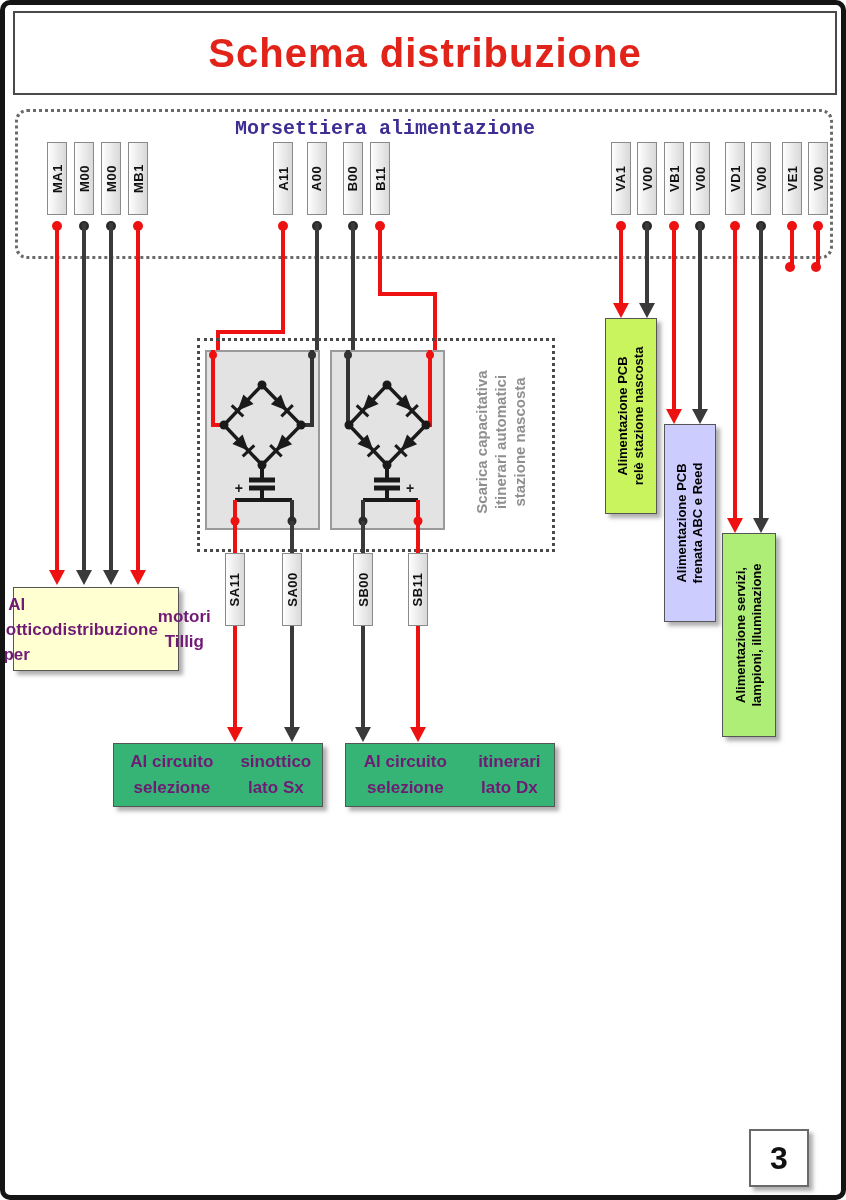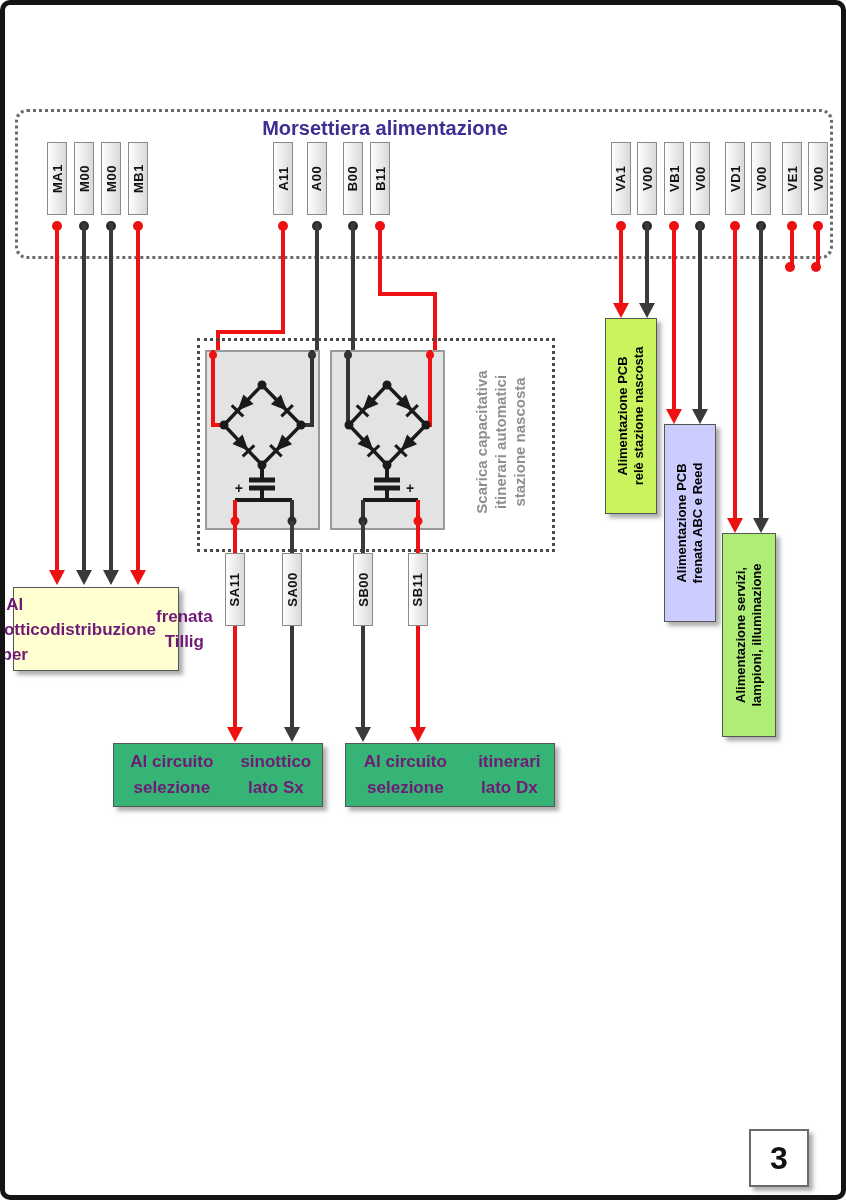--- a/index.html
+++ b/index.html
@@ -18,21 +18,21 @@
   }
   .title-text { font-size:40px; font-weight:bold; color:#e2231a; letter-spacing:1px; }
 
   
   .strip-box {
     position:absolute; left:10px; top:104px; width:812px; height:144px;
     border:3px dotted #6a6a6a; border-radius:12px;
   }
   .strip-title {
     position:absolute; left:0; right:70px; top:6px; text-align:center;
-    font-size:20px; font-weight:bold; color:#3d2e94;
+    font-size:20px; font-weight:bold; color:#3d2e94;font-family:Liberation Mono, monospace;
   }
 
   .terminal {
     position:absolute; width:20px; height:73px; top:137px;
     background:linear-gradient(90deg,#fefefe 0%,#d9d9d9 100%);
     border:1.5px solid #8a8a8a; box-sizing:border-box;
     display:flex; align-items:center; justify-content:center;
   }
   .terminal.bottom { top:548px; }
   .tlabel {
@@ -95,20 +95,23 @@
     box-shadow:4px 4px 4px rgba(110,110,110,0.55);
     display:flex; align-items:center; justify-content:center;
     font-size:32px; font-weight:bold; color:#111;
   }
 </style>
 </head>
 <body>
 
 <div class="page">
 
+  <div class="title-box">
+    <div class="title-text">Schema distribuzione</div>
+  </div>
 
   <div class="strip-box"></div>
   <div class="strip-title abs" style="top:112px; left:0; width:760px;">Morsettiera alimentazione</div>
 
   <div class="terminal" style="left:42px">
       <span class="tlabel">MA1</span>
     </div>
   <div class="terminal" style="left:69px">
       <span class="tlabel">M00</span>
     </div>
@@ -322,21 +325,21 @@
   <div class="arrow blk" style="left:748px;top:513px"></div>
 
   <div class="wire v red" style="left:785px;top:218px;height:42px"></div>
   <div class="wire v red" style="left:811px;top:218px;height:42px"></div>
   <div class="dot red" style="left:780px;top:257px"></div>
   <div class="dot red" style="left:806px;top:257px"></div>
 
   <div class="destbox sinottico" style="left:8px;top:582px;width:166px;height:84px">
     <div>Al sinottico per</div>
     <div>distribuzione</div>
-    <div>frenata Tillig</div>
+    <div>motori Tillig</div>
   </div>
 
   <div class="destbox selbox" style="left:108px;top:738px;width:210px;height:64px">
     <div>Al circuito selezione</div>
     <div>sinottico lato Sx</div>
   </div>
   <div class="destbox selbox" style="left:340px;top:738px;width:210px;height:64px">
     <div>Al circuito selezione</div>
     <div>itinerari lato Dx</div>
   </div>

